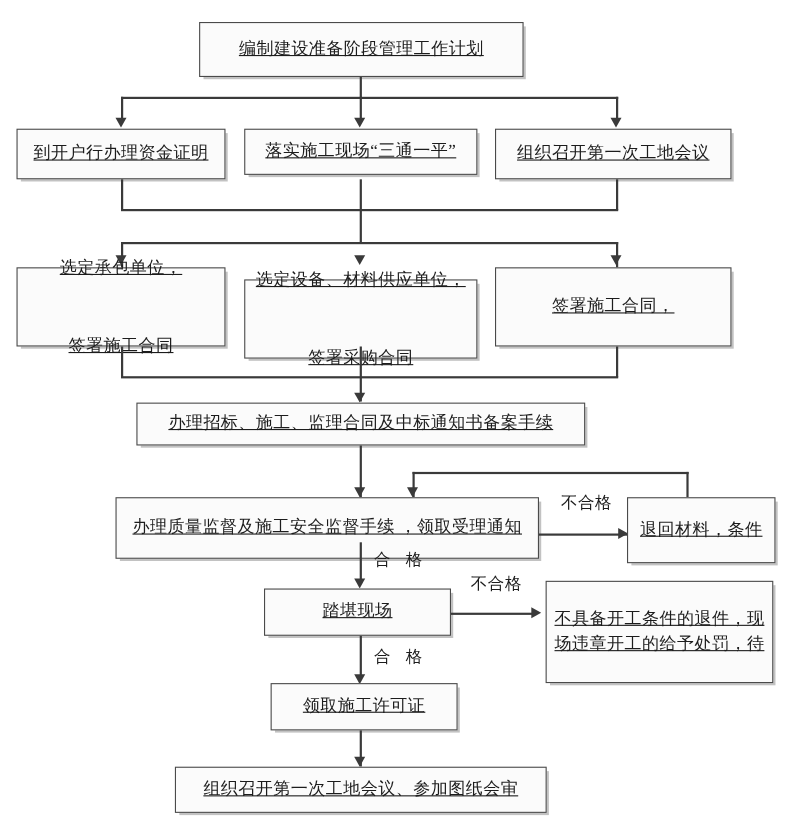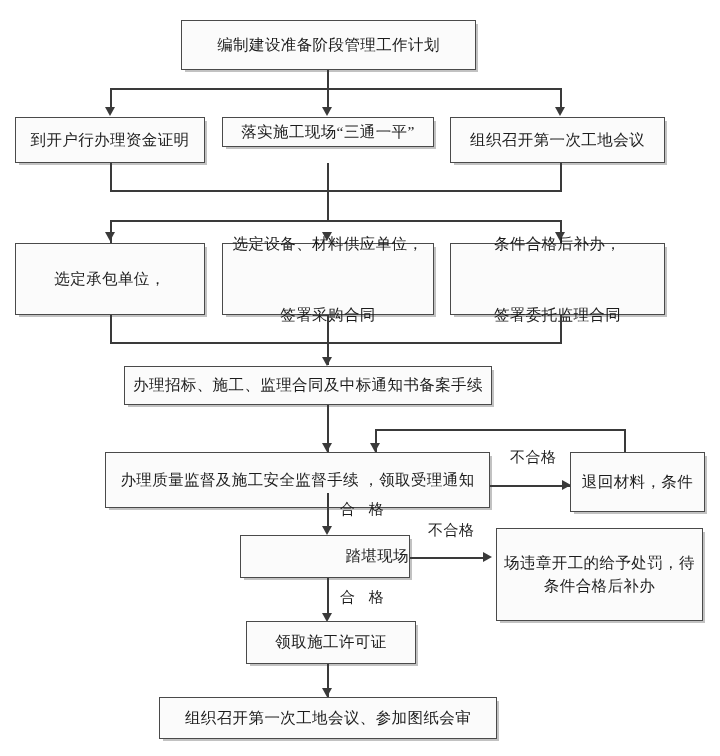--- a/index.html
+++ b/index.html
@@ -31,20 +31,21 @@
     text-align: center;
     color: #1c1c1c;
     font-size: 15.5px;
     line-height: 1.05;
     letter-spacing: 0.4px;
     white-space: nowrap;
   }
   .node .ln {
     display: block;
     padding: 1px 0;
+    text-decoration: underline;
   }
   .node.two-line { line-height: 1.1; gap: 44px; }
   .node.two-line .ln { padding: 5px 0; }
   .node.three-line .ln { padding: 3px 0; }
 
   
   .hline, .vline {
     position: absolute;
     background: #3a3a3a;
   }
@@ -91,58 +92,58 @@
   <div class="vline" style="left:110px; top:88px; height:22px;"></div>
   <div class="arrow-down" style="left:105.3px; top:107px;"></div>
   <div class="vline" style="left:327px; top:88px; height:22px;"></div>
   <div class="arrow-down" style="left:322.3px; top:107px;"></div>
   <div class="vline" style="left:560px; top:88px; height:22px;"></div>
   <div class="arrow-down" style="left:555.3px; top:107px;"></div>
 
   <div class="node" style="left:15px; top:117px; width:190px; height:46px;">
     <span class="ln">到开户行办理资金证明</span>
   </div>
-  <div class="node" style="left:222px; top:117px; width:212px; height:30px;text-align:right;">
+  <div class="node" style="left:222px; top:117px; width:212px; height:42px;text-align:right;">
     <span class="ln">落实施工现场“三通一平”</span>
   </div>
   <div class="node" style="left:450px; top:117px; width:215px; height:46px;">
     <span class="ln">组织召开第一次工地会议</span>
   </div>
 
   <div class="vline" style="left:110px; top:163px; width:1.6px; height:28px;"></div>
   <div class="vline" style="left:327px; top:163px; height:58px;"></div>
   <div class="vline" style="left:560px; top:163px; height:28px;"></div>
   <div class="hline" style="left:110px; top:190px; width:452px;"></div>
 
   <div class="hline" style="left:110px; top:220px; width:452px;"></div>
   <div class="vline" style="left:110px; top:220px; height:25px;"></div>
   <div class="arrow-down" style="left:105.3px; top:232px;"></div>
   <div class="arrow-down" style="left:322.3px; top:232px;"></div>
   <div class="vline" style="left:560px; top:220px; height:25px;"></div>
   <div class="arrow-down" style="left:555.3px; top:232px;"></div>
 
   <div class="node two-line" style="left:15px; top:243px; width:190px; height:72px;">
     <span class="ln">选定承包单位，</span>
+    <span class="ln">签署施工合同</span>
   </div>
-  <div class="node two-line" style="left:222px; top:243px; width:212px; height:72px;">
+  <div class="node two-line" style="left:222px; top:254px; width:212px; height:72px;">
     <span class="ln">选定设备、材料供应单位，</span>
     <span class="ln">签署采购合同</span>
   </div>
   <div class="node two-line" style="left:450px; top:243px; width:215px; height:72px;">
-    <span class="ln">条件合格后补办，</span>
-    <span class="ln">签署委托监理合同</span>
+    <span class="ln">签署施工合同，</span>
   </div>
 
   <div class="vline" style="left:110px; top:315px; height:28px;"></div>
   <div class="vline" style="left:327px; top:315px; height:50px;"></div>
   <div class="vline" style="left:560px; top:315px; height:28px;"></div>
   <div class="hline" style="left:110px; top:342px; width:452px;"></div>
   <div class="arrow-down" style="left:322.3px; top:357px;"></div>
 
-  <div class="node" style="left:124px; top:366px; width:368px; height:39px;">
+  <div class="node" style="left:124px; top:366px; width:408px; height:39px;">
     <span class="ln">办理招标、施工、监理合同及中标通知书备案手续</span>
   </div>
 
   <div class="vline" style="left:327px; top:405px; height:47px;"></div>
   <div class="arrow-down" style="left:322.3px; top:443px;"></div>
 
   <div class="vline" style="left:624px; top:429px; height:23px;"></div>
   <div class="hline" style="left:375px; top:429px; width:251px;"></div>
   <div class="vline" style="left:375px; top:429px; height:23px;"></div>
   <div class="arrow-down" style="left:370.3px; top:443px;"></div>
@@ -156,31 +157,31 @@
   <div class="elabel" style="left:510px; top:448px;">不合格</div>
 
   <div class="node two-line" style="left:570px; top:452px; width:135px; height:60px;">
     <span class="ln">退回材料，条件</span>
   </div>
 
   <div class="vline" style="left:327px; top:493px; height:34px;"></div>
   <div class="arrow-down" style="left:322.3px; top:526px;"></div>
   <div class="elabel spaced" style="left:340px; top:500px;">合 格</div>
 
-  <div class="node" style="left:240px; top:535px; width:170px; height:43px;align-items:flex-end;">
+  <div class="node" style="left:240px; top:535px; width:170px; height:43px;">
     <span class="ln">踏堪现场</span>
   </div>
 
   <div class="hline" style="left:410px; top:557px; width:78px;"></div>
   <div class="arrow-right" style="left:483px; top:551.5px;"></div>
   <div class="elabel" style="left:428px; top:521px;">不合格</div>
 
   <div class="node three-line" style="left:496px; top:528px; width:207px; height:93px;">
+    <span class="ln">不具备开工条件的退件，现</span>
     <span class="ln">场违章开工的给予处罚，待</span>
-    <span class="ln">条件合格后补办</span>
   </div>
 
   <div class="vline" style="left:327px; top:578px; height:36px;"></div>
   <div class="arrow-down" style="left:322.3px; top:613px;"></div>
   <div class="elabel spaced" style="left:340px; top:588px;">合 格</div>
 
   <div class="node" style="left:246px; top:621px; width:170px; height:43px;">
     <span class="ln">领取施工许可证</span>
   </div>
 

